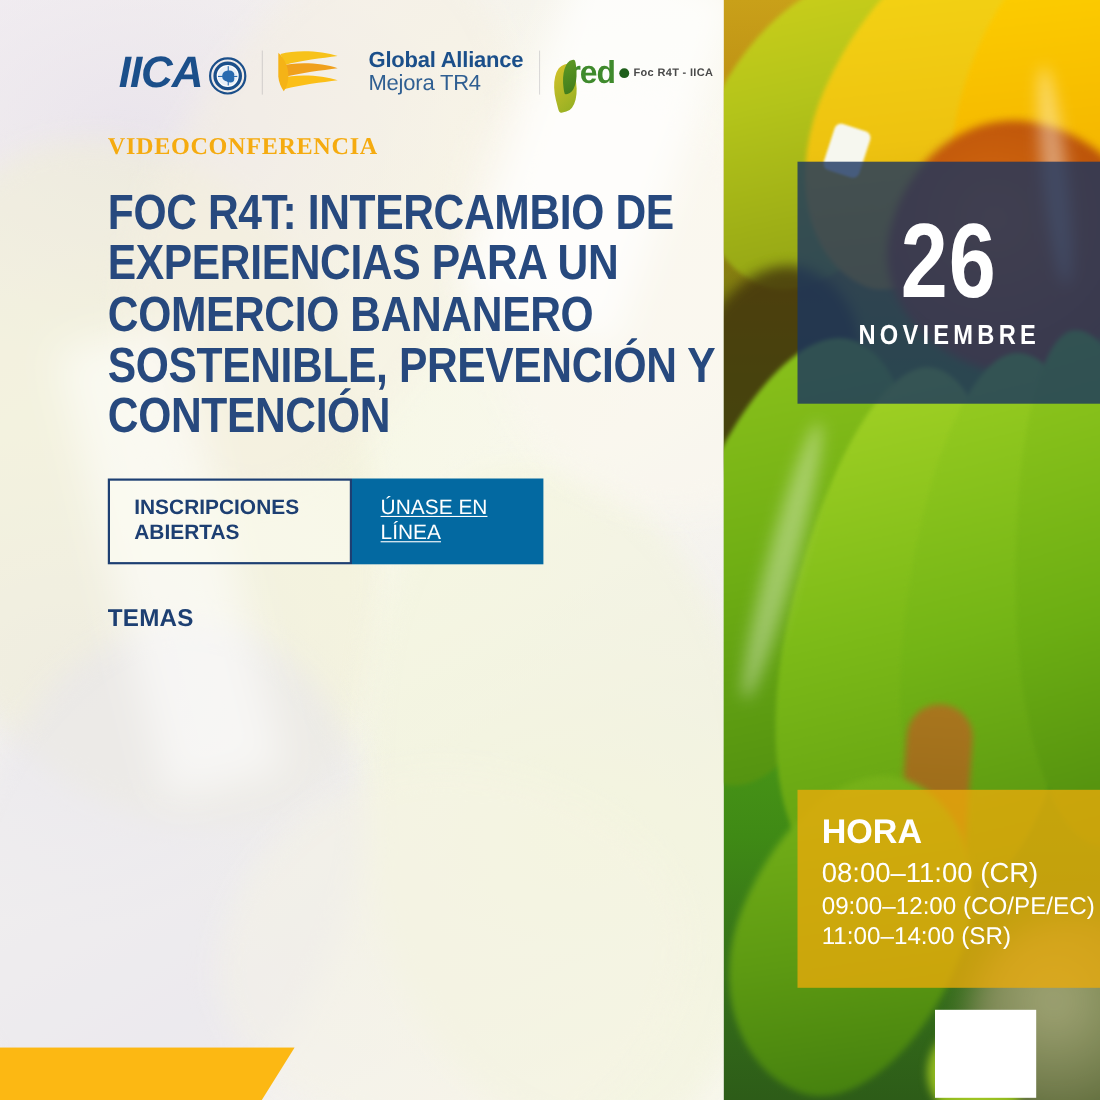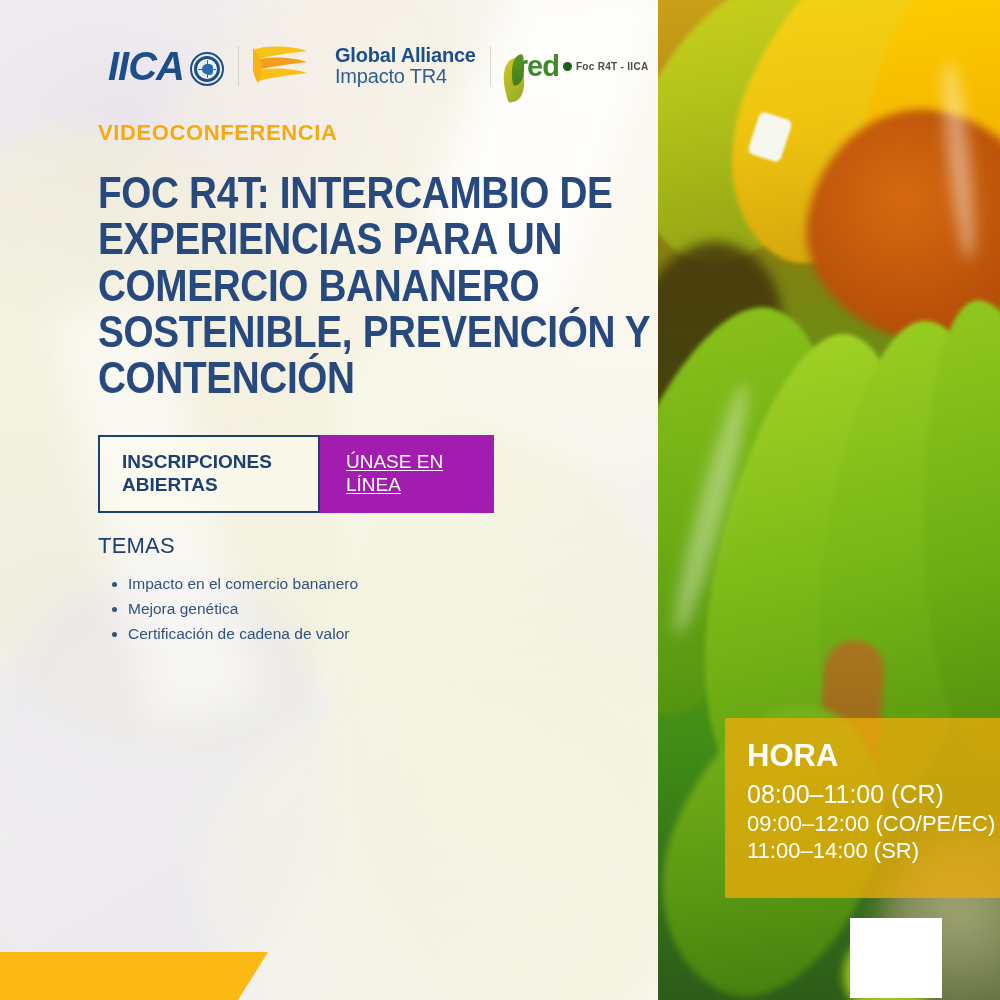--- a/index.html
+++ b/index.html
@@ -108,21 +108,21 @@
   .rm-sub { font-size:10px; font-weight:bold; color:#4a4a4a; letter-spacing:.3px; white-space:nowrap; }
   .rm-main { font-size:34px; font-weight:bold; color:#e8b21a; letter-spacing:-1.2px; line-height:.84; margin-top:-3px; }
   .rm-leaf { position:absolute; left:-2px; top:6px; width:22px; height:42px;
     background:linear-gradient(150deg,#d8c32a,#8fae22); border-radius:70% 10% 70% 10%; transform:rotate(-14deg); }
   .rm-leaf2 { position:absolute; left:6px; top:2px; width:14px; height:30px;
     background:linear-gradient(160deg,#5f9a23,#3f7a1c); border-radius:80% 10% 80% 10%; transform:rotate(-8deg); }
 
   
   .content { position:absolute; left:98px; top:120px; width:560px; z-index:15; }
   .kicker {
-    font-size:22px; font-weight:bold; color:#f5ab10; letter-spacing:.6px;
+    font-size:22px; font-weight:bold; color:#f5ab10; letter-spacing:.6px;font-family:Liberation Serif, serif;
   }
   .title {
     margin-top:24px;
     font-family:"Liberation Sans Narrow","Liberation Sans", sans-serif;
     font-size:45px; font-weight:bold; color:#27497e;
     line-height:1.03; letter-spacing:-.4px;
     transform:scaleX(.86); transform-origin:left center;
     width:116%;
     text-transform:uppercase;
   }
@@ -132,29 +132,29 @@
   }
 
   
   .reg { margin-top:33px; display:flex; width:396px; height:78px; }
   .reg-left {
     flex:0 0 222px; border:2px solid #1d3f72; background:rgba(251,251,240,.55);
     display:flex; align-items:center; padding-left:22px;
   }
   .reg-left span { font-size:19px; font-weight:bold; color:#1d3f72; line-height:1.18; }
   .reg-right {
-    flex:1; background:#a21caf; display:flex; align-items:center; padding-left:26px;
+    flex:1; background:#0369a1; display:flex; align-items:center; padding-left:26px;
   }
   .reg-right a {
     font-size:19px; color:#ffffff; line-height:1.18; text-decoration:underline;
     text-underline-offset:2px;
   }
 
   .sec-head {
-    margin-top:20px; font-size:22px; font-weight:normal; color:#1d3f72; letter-spacing:.2px;
+    margin-top:36px; font-size:22px; font-weight:bold; color:#1d3f72; letter-spacing:.2px;
   }
   .topics { margin-top:12px; padding-left:30px; }
   .topics li { font-size:15.5px; color:#2f527f; line-height:1.62; }
   .audience { margin-top:14px; width:520px; font-size:15px; color:#2f527f; line-height:1.42; }
 
   
   .date-badge {
     position:absolute; left:725px; top:147px; width:275px; height:220px;
     background:rgba(26,53,96,.80);
     display:flex; flex-direction:column; align-items:center; justify-content:center;
@@ -256,21 +256,21 @@
       <div class="ga-mark">
         <svg viewBox="0 0 56 46" width="56" height="46">
           <path d="M2 6 C16 2 40 3 54 8 C40 10 20 12 6 16 Z" fill="#f7c21a"></path>
           <path d="M2 17 C16 13 40 14 54 19 C40 21 20 23 6 27 Z" fill="#f0a01c"></path>
           <path d="M2 28 C16 24 40 25 54 30 C40 32 20 34 6 38 Z" fill="#fbbf18"></path>
           <path d="M0 5 C10 14 12 30 5 40 C-2 30 -2 14 0 5 Z" fill="#f5b317"></path>
         </svg>
       </div>
       <div class="ga-text">
         <div class="ga-l1">Global Alliance</div>
-        <div class="ga-l2">Impacto TR4</div>
+        <div class="ga-l2">Mejora TR4</div>
       </div>
     </div>
 
     <div class="logo-div"></div>
 
     <div class="rm">
       <div class="rm-leaf"></div>
       <div class="rm-leaf2"></div>
       <div class="rm-top">
         <span class="rm-red">red</span>
@@ -291,29 +291,28 @@
     <div class="reg">
       <div class="reg-left">
         <span>INSCRIPCIONES ABIERTAS</span>
       </div>
       <div class="reg-right">
         <a href="#">ÚNASE EN LÍNEA</a>
       </div>
     </div>
 
     <div class="sec-head">TEMAS</div>
-    <ul class="topics">
-      <li>Impacto en el comercio bananero</li>
-      <li>Mejora genética</li>
-      <li>Certificación de cadena de valor</li>
-    </ul>
-
-
-  </div>
-
+
+
+  </div>
+
+  <div class="date-badge">
+    <div class="date-day">26</div>
+    <div class="date-month">NOVIEMBRE</div>
+  </div>
 
   <div class="time-box">
     <div class="time-title">HORA</div>
     <div class="time-main">08:00–11:00 (CR)</div>
     <div class="time-alt">09:00–12:00 (CO/PE/EC)</div>
     <div class="time-alt">11:00–14:00 (SR)</div>
   </div>
 
   <div class="qr">
     <div class="qr-grid" id="qrGrid"><i class=""></i><i class=""></i><i class=""></i><i class=""></i><i class=""></i><i class=""></i><i class=""></i><i class="o"></i><i class=""></i><i class=""></i><i class=""></i><i class=""></i><i class="o"></i><i class="o"></i><i class=""></i><i class=""></i><i class=""></i><i class=""></i><i class=""></i><i class=""></i><i class=""></i><i class=""></i><i class="o"></i><i class="o"></i><i class="o"></i><i class="o"></i><i class="o"></i><i class=""></i><i class="o"></i><i class="o"></i><i class=""></i><i class=""></i><i class=""></i><i class=""></i><i class="o"></i><i class=""></i><i class="o"></i><i class="o"></i><i class="o"></i><i class="o"></i><i class="o"></i><i class=""></i><i class=""></i><i class="o"></i><i class=""></i><i class=""></i><i class=""></i><i class="o"></i><i class=""></i><i class="o"></i><i class=""></i><i class=""></i><i class=""></i><i class=""></i><i class="o"></i><i class="o"></i><i class=""></i><i class="o"></i><i class=""></i><i class=""></i><i class=""></i><i class="o"></i><i class=""></i><i class=""></i><i class="o"></i><i class=""></i><i class=""></i><i class=""></i><i class="o"></i><i class=""></i><i class="o"></i><i class="o"></i><i class=""></i><i class="o"></i><i class="o"></i><i class="o"></i><i class="o"></i><i class=""></i><i class="o"></i><i class=""></i><i class=""></i><i class=""></i><i class="o"></i><i class=""></i><i class=""></i><i class="o"></i><i class=""></i><i class=""></i><i class=""></i><i class="o"></i><i class=""></i><i class="o"></i><i class="o"></i><i class=""></i><i class=""></i><i class="o"></i><i class="o"></i><i class="o"></i><i class=""></i><i class="o"></i><i class=""></i><i class=""></i><i class=""></i><i class="o"></i><i class=""></i><i class=""></i><i class="o"></i><i class="o"></i><i class="o"></i><i class="o"></i><i class="o"></i><i class=""></i><i class="o"></i><i class="o"></i><i class="o"></i><i class=""></i><i class="o"></i><i class=""></i><i class="o"></i><i class=""></i><i class="o"></i><i class="o"></i><i class="o"></i><i class="o"></i><i class="o"></i><i class=""></i><i class=""></i><i class=""></i><i class=""></i><i class=""></i><i class=""></i><i class=""></i><i class=""></i><i class="o"></i><i class=""></i><i class="o"></i><i class=""></i><i class="o"></i><i class=""></i><i class="o"></i><i class=""></i><i class=""></i><i class=""></i><i class=""></i><i class=""></i><i class=""></i><i class=""></i><i class="o"></i><i class="o"></i><i class="o"></i><i class="o"></i><i class="o"></i><i class="o"></i><i class="o"></i><i class="o"></i><i class="o"></i><i class=""></i><i class=""></i><i class="o"></i><i class=""></i><i class="o"></i><i class="o"></i><i class="o"></i><i class="o"></i><i class="o"></i><i class="o"></i><i class="o"></i><i class="o"></i><i class=""></i><i class=""></i><i class=""></i><i class=""></i><i class=""></i><i class="o"></i><i class=""></i><i class="o"></i><i class=""></i><i class=""></i><i class=""></i><i class=""></i><i class="o"></i><i class="o"></i><i class=""></i><i class="o"></i><i class=""></i><i class=""></i><i class=""></i><i class="o"></i><i class="o"></i><i class="o"></i><i class=""></i><i class=""></i><i class=""></i><i class="o"></i><i class="o"></i><i class="o"></i><i class=""></i><i class=""></i><i class="o"></i><i class="o"></i><i class="o"></i><i class=""></i><i class="o"></i><i class="o"></i><i class="o"></i><i class=""></i><i class=""></i><i class="o"></i><i class="o"></i><i class="o"></i><i class=""></i><i class=""></i><i class=""></i><i class=""></i><i class="o"></i><i class="o"></i><i class=""></i><i class=""></i><i class=""></i><i class=""></i><i class=""></i><i class="o"></i><i class="o"></i><i class="o"></i><i class="o"></i><i class="o"></i><i class=""></i><i class="o"></i><i class="o"></i><i class="o"></i><i class="o"></i><i class="o"></i><i class=""></i><i class=""></i><i class="o"></i><i class="o"></i><i class=""></i><i class="o"></i><i class=""></i><i class="o"></i><i class=""></i><i class="o"></i><i class="o"></i><i class=""></i><i class="o"></i><i class=""></i><i class=""></i><i class=""></i><i class=""></i><i class="o"></i><i class=""></i><i class=""></i><i class=""></i><i class=""></i><i class=""></i><i class="o"></i><i class=""></i><i class="o"></i><i class=""></i><i class="o"></i><i class="o"></i><i class=""></i><i class="o"></i><i class=""></i><i class="o"></i><i class="o"></i><i class=""></i><i class="o"></i><i class="o"></i><i class=""></i><i class="o"></i><i class=""></i><i class=""></i><i class="o"></i><i class="o"></i><i class="o"></i><i class="o"></i><i class="o"></i><i class="o"></i><i class="o"></i><i class="o"></i><i class="o"></i><i class="o"></i><i class=""></i><i class="o"></i><i class="o"></i><i class=""></i><i class=""></i><i class=""></i><i class=""></i><i class=""></i><i class="o"></i><i class=""></i><i class=""></i><i class=""></i><i class=""></i><i class=""></i><i class=""></i><i class=""></i><i class=""></i><i class=""></i><i class="o"></i><i class="o"></i><i class="o"></i><i class="o"></i><i class="o"></i><i class="o"></i><i class="o"></i><i class="o"></i><i class="o"></i><i class="o"></i><i class=""></i><i class="o"></i><i class="o"></i><i class="o"></i><i class=""></i><i class="o"></i><i class="o"></i><i class="o"></i><i class="o"></i><i class="o"></i><i class=""></i><i class="o"></i><i class="o"></i><i class="o"></i><i class=""></i><i class=""></i><i class=""></i><i class=""></i><i class=""></i><i class=""></i><i class=""></i><i class="o"></i><i class="o"></i><i class=""></i><i class=""></i><i class=""></i><i class="o"></i><i class=""></i><i class=""></i><i class=""></i><i class="o"></i><i class=""></i><i class="o"></i><i class="o"></i><i class="o"></i><i class=""></i><i class=""></i><i class="o"></i><i class=""></i><i class=""></i><i class=""></i><i class="o"></i><i class="o"></i><i class=""></i><i class="o"></i><i class=""></i><i class=""></i><i class="o"></i><i class=""></i><i class=""></i><i class=""></i><i class="o"></i><i class=""></i><i class="o"></i><i class=""></i><i class=""></i><i class=""></i><i class=""></i><i class="o"></i><i class="o"></i><i class="o"></i><i class="o"></i><i class="o"></i><i class="o"></i><i class=""></i><i class=""></i><i class="o"></i><i class=""></i><i class="o"></i><i class=""></i><i class=""></i><i class=""></i><i class="o"></i><i class=""></i><i class="o"></i><i class="o"></i><i class="o"></i><i class="o"></i><i class=""></i><i class=""></i><i class=""></i><i class="o"></i><i class="o"></i><i class=""></i><i class=""></i><i class=""></i><i class="o"></i><i class=""></i><i class=""></i><i class="o"></i><i class="o"></i><i class="o"></i><i class="o"></i><i class="o"></i><i class=""></i><i class="o"></i><i class="o"></i><i class=""></i><i class=""></i><i class=""></i><i class="o"></i><i class="o"></i><i class="o"></i><i class="o"></i><i class=""></i><i class="o"></i><i class=""></i><i class=""></i><i class="o"></i><i class=""></i><i class=""></i><i class=""></i><i class=""></i><i class=""></i><i class=""></i><i class=""></i><i class="o"></i><i class="o"></i><i class=""></i><i class="o"></i><i class=""></i><i class=""></i><i class="o"></i><i class=""></i><i class="o"></i><i class=""></i><i class="o"></i><i class="o"></i><i class="o"></i><i class="o"></i></div>

